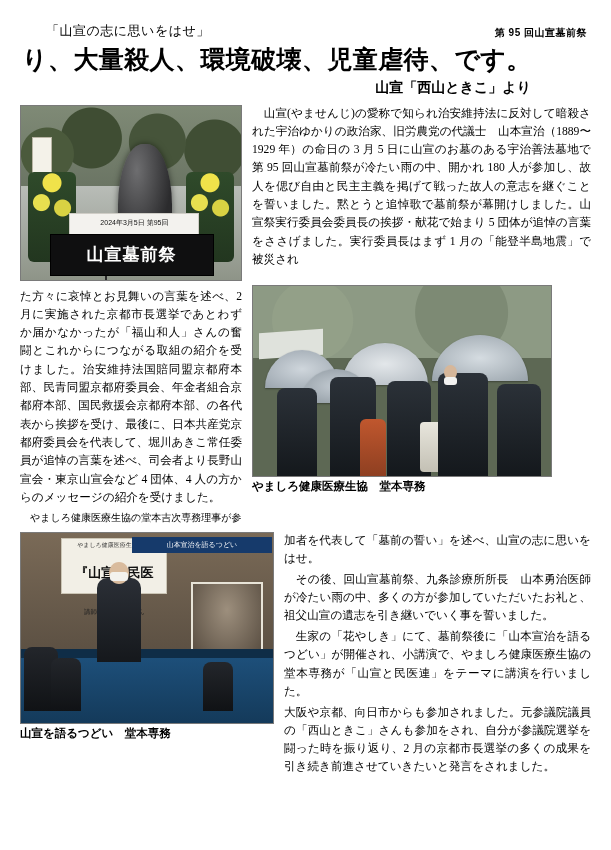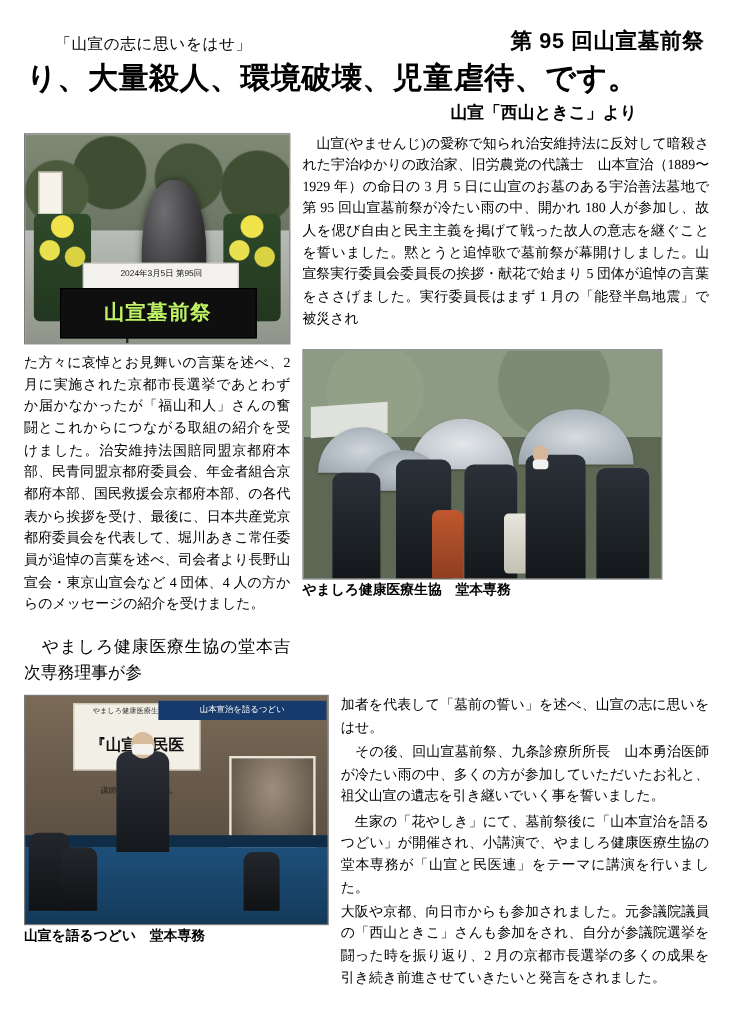--- a/index.html
+++ b/index.html
@@ -28,21 +28,21 @@
     align-items: flex-end;
     justify-content: space-between;
     padding: 0 4px 0 26px;
   }
   .kicker {
     font-size: 13px;
     letter-spacing: 0.5px;
     font-family: "Liberation Serif", serif;
   }
   .event-label {
-    font-size: 18px;
+    font-size: 10px;
     font-weight: bold;
     font-family: "Liberation Sans", sans-serif;
     letter-spacing: 0.5px;
   }
   .headline {
     margin: 4px 0 0 0;
     font-size: 25px;
     font-weight: bold;
     line-height: 1.26;
     letter-spacing: 0.4px;
@@ -150,21 +150,21 @@
     position: absolute;
     left: 13%; top: 74%;
     width: 162px; height: 40px;
     background: #0f0f10;
     border: 1px solid #000;
     display: flex;
     align-items: center;
     justify-content: center;
   }
   #photo-memorial .banner-b span {
-    color: #bef264;
+    color: #ffffff;
     font-size: 17px;
     font-weight: bold;
     font-family: "Liberation Sans", sans-serif;
     letter-spacing: 1px;
   }
   #photo-memorial .flowerL, #photo-memorial .flowerR {
     position: absolute;
     bottom: 10%;
     width: 48px; height: 90px;
     background:
@@ -350,22 +350,22 @@
   }
   .lower {
     display: flex;
     gap: 10px;
     align-items: flex-start;
     margin-top: 4px;
   }
   .lower .left { width: 254px; flex: 0 0 254px; }
   .lower .right { flex: 1 1 auto; }
   .mid-note {
-    margin-top: 16px;
-    font-size: 14px;
+    margin-top: 3px;
+    font-size: 10px;
     line-height: 1.55;
   }
 </style>
 </head>
 <body>
 
 <div class="page">
 
   <div class="header-row">
     <div class="kicker">「山宣の志に思いをはせ」</div>

